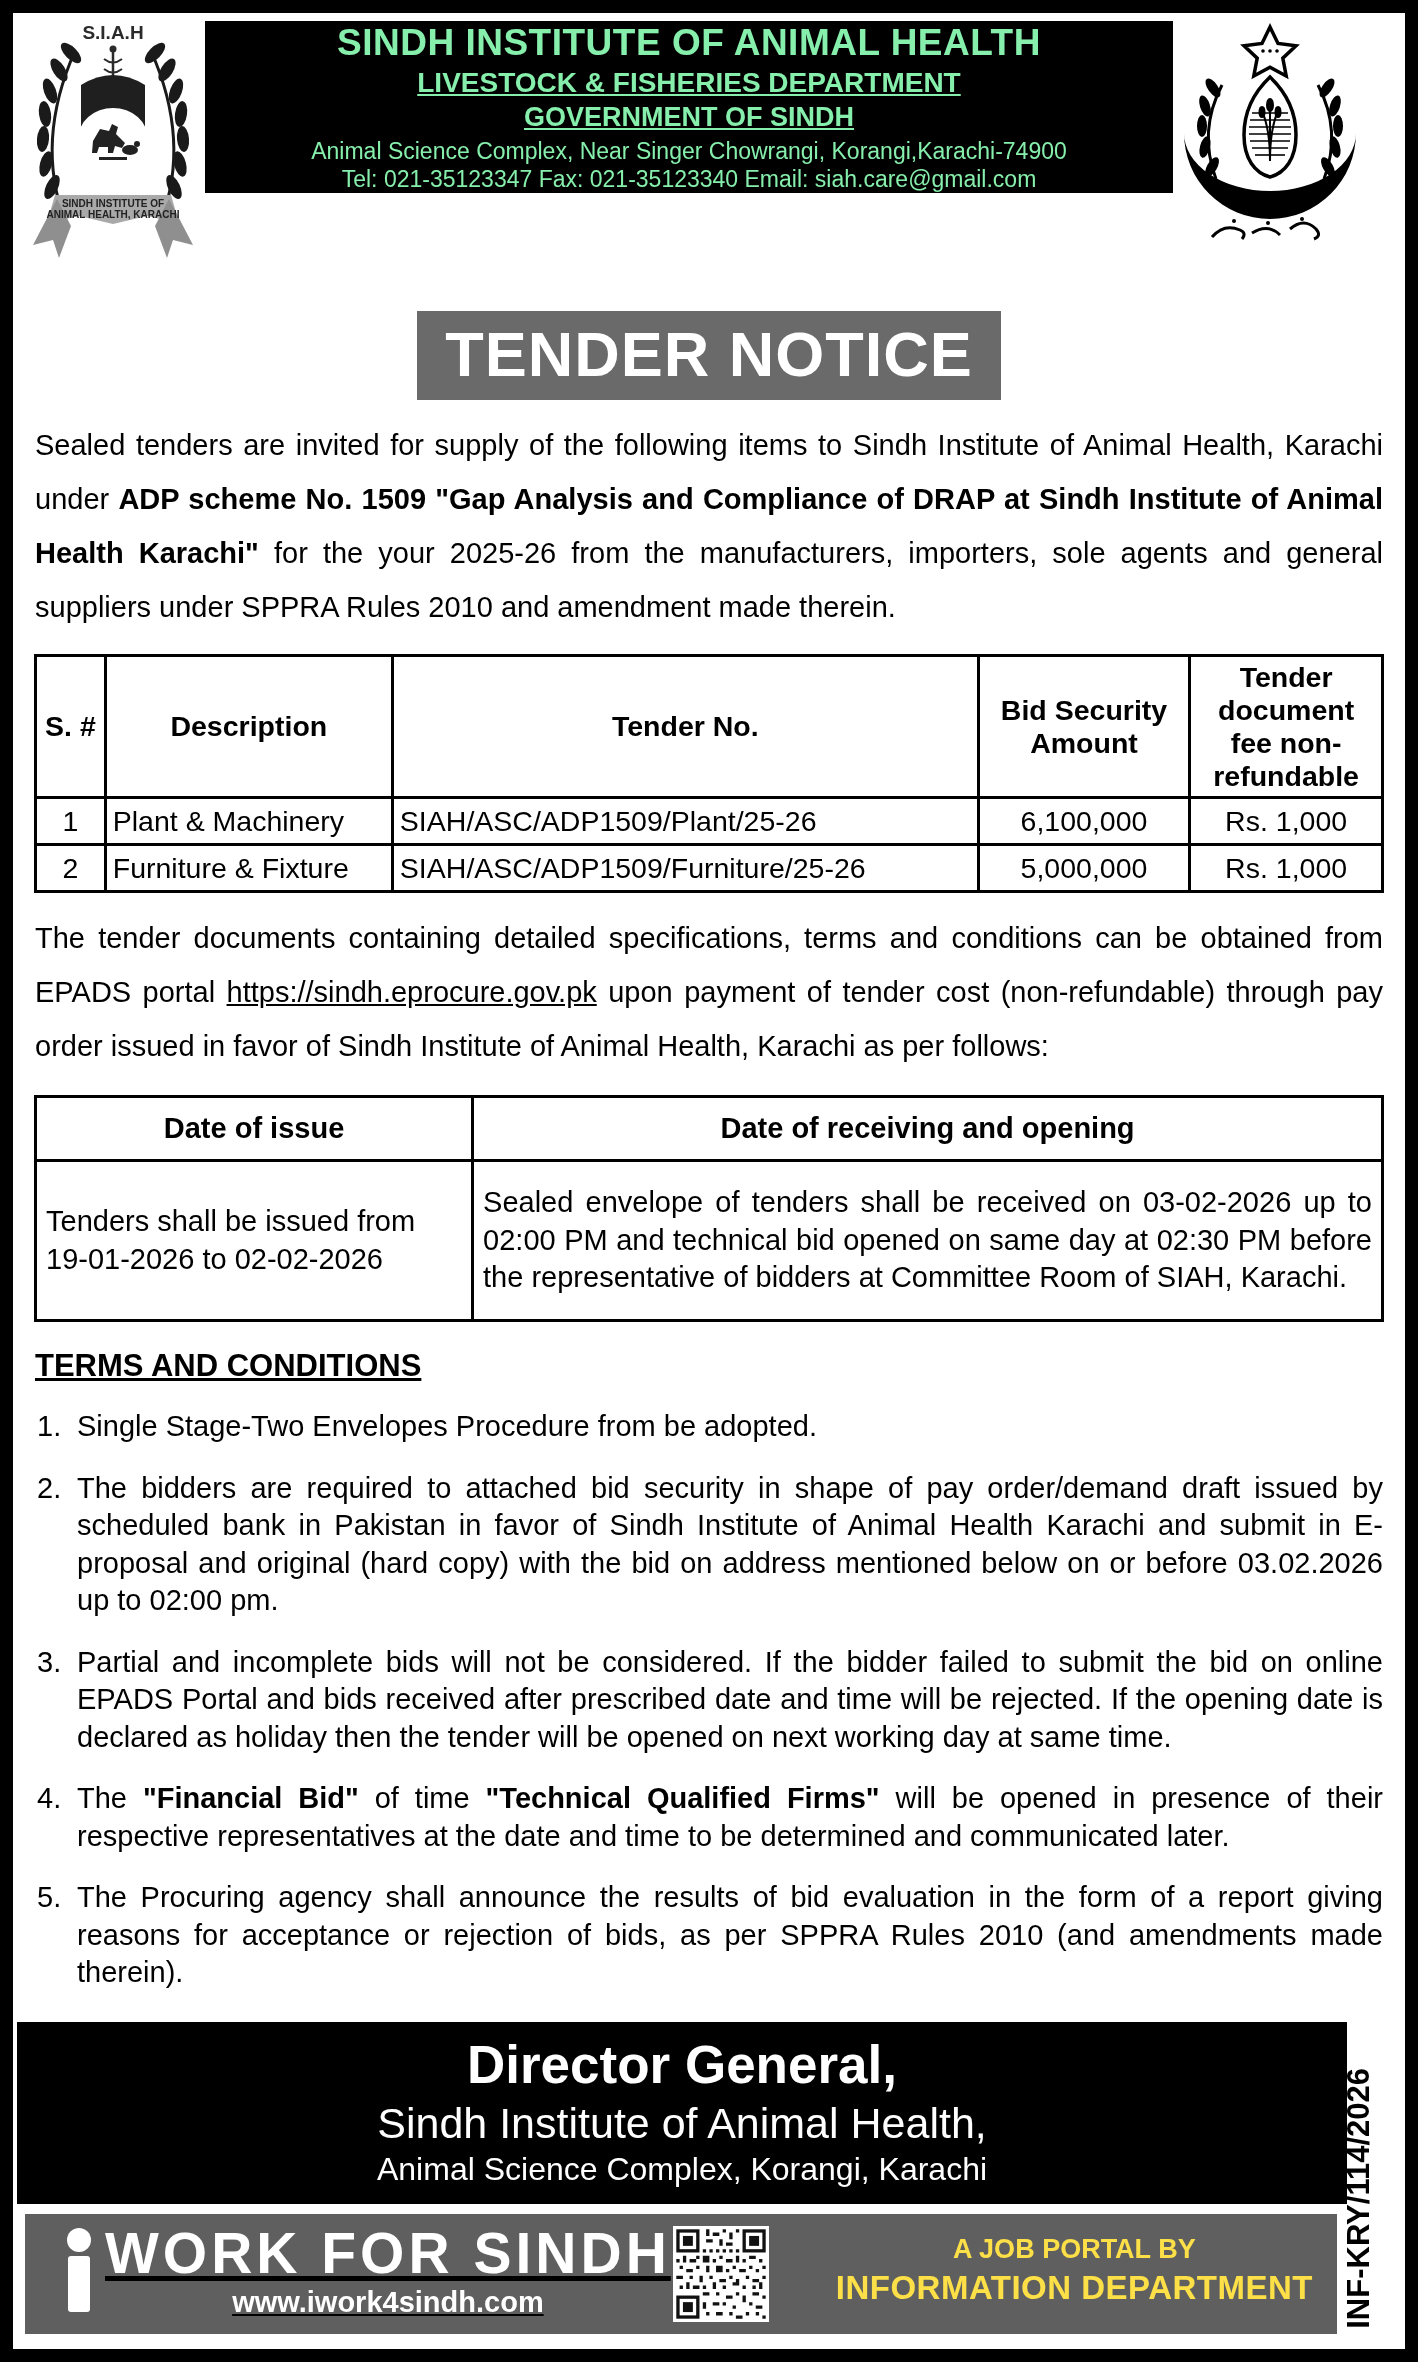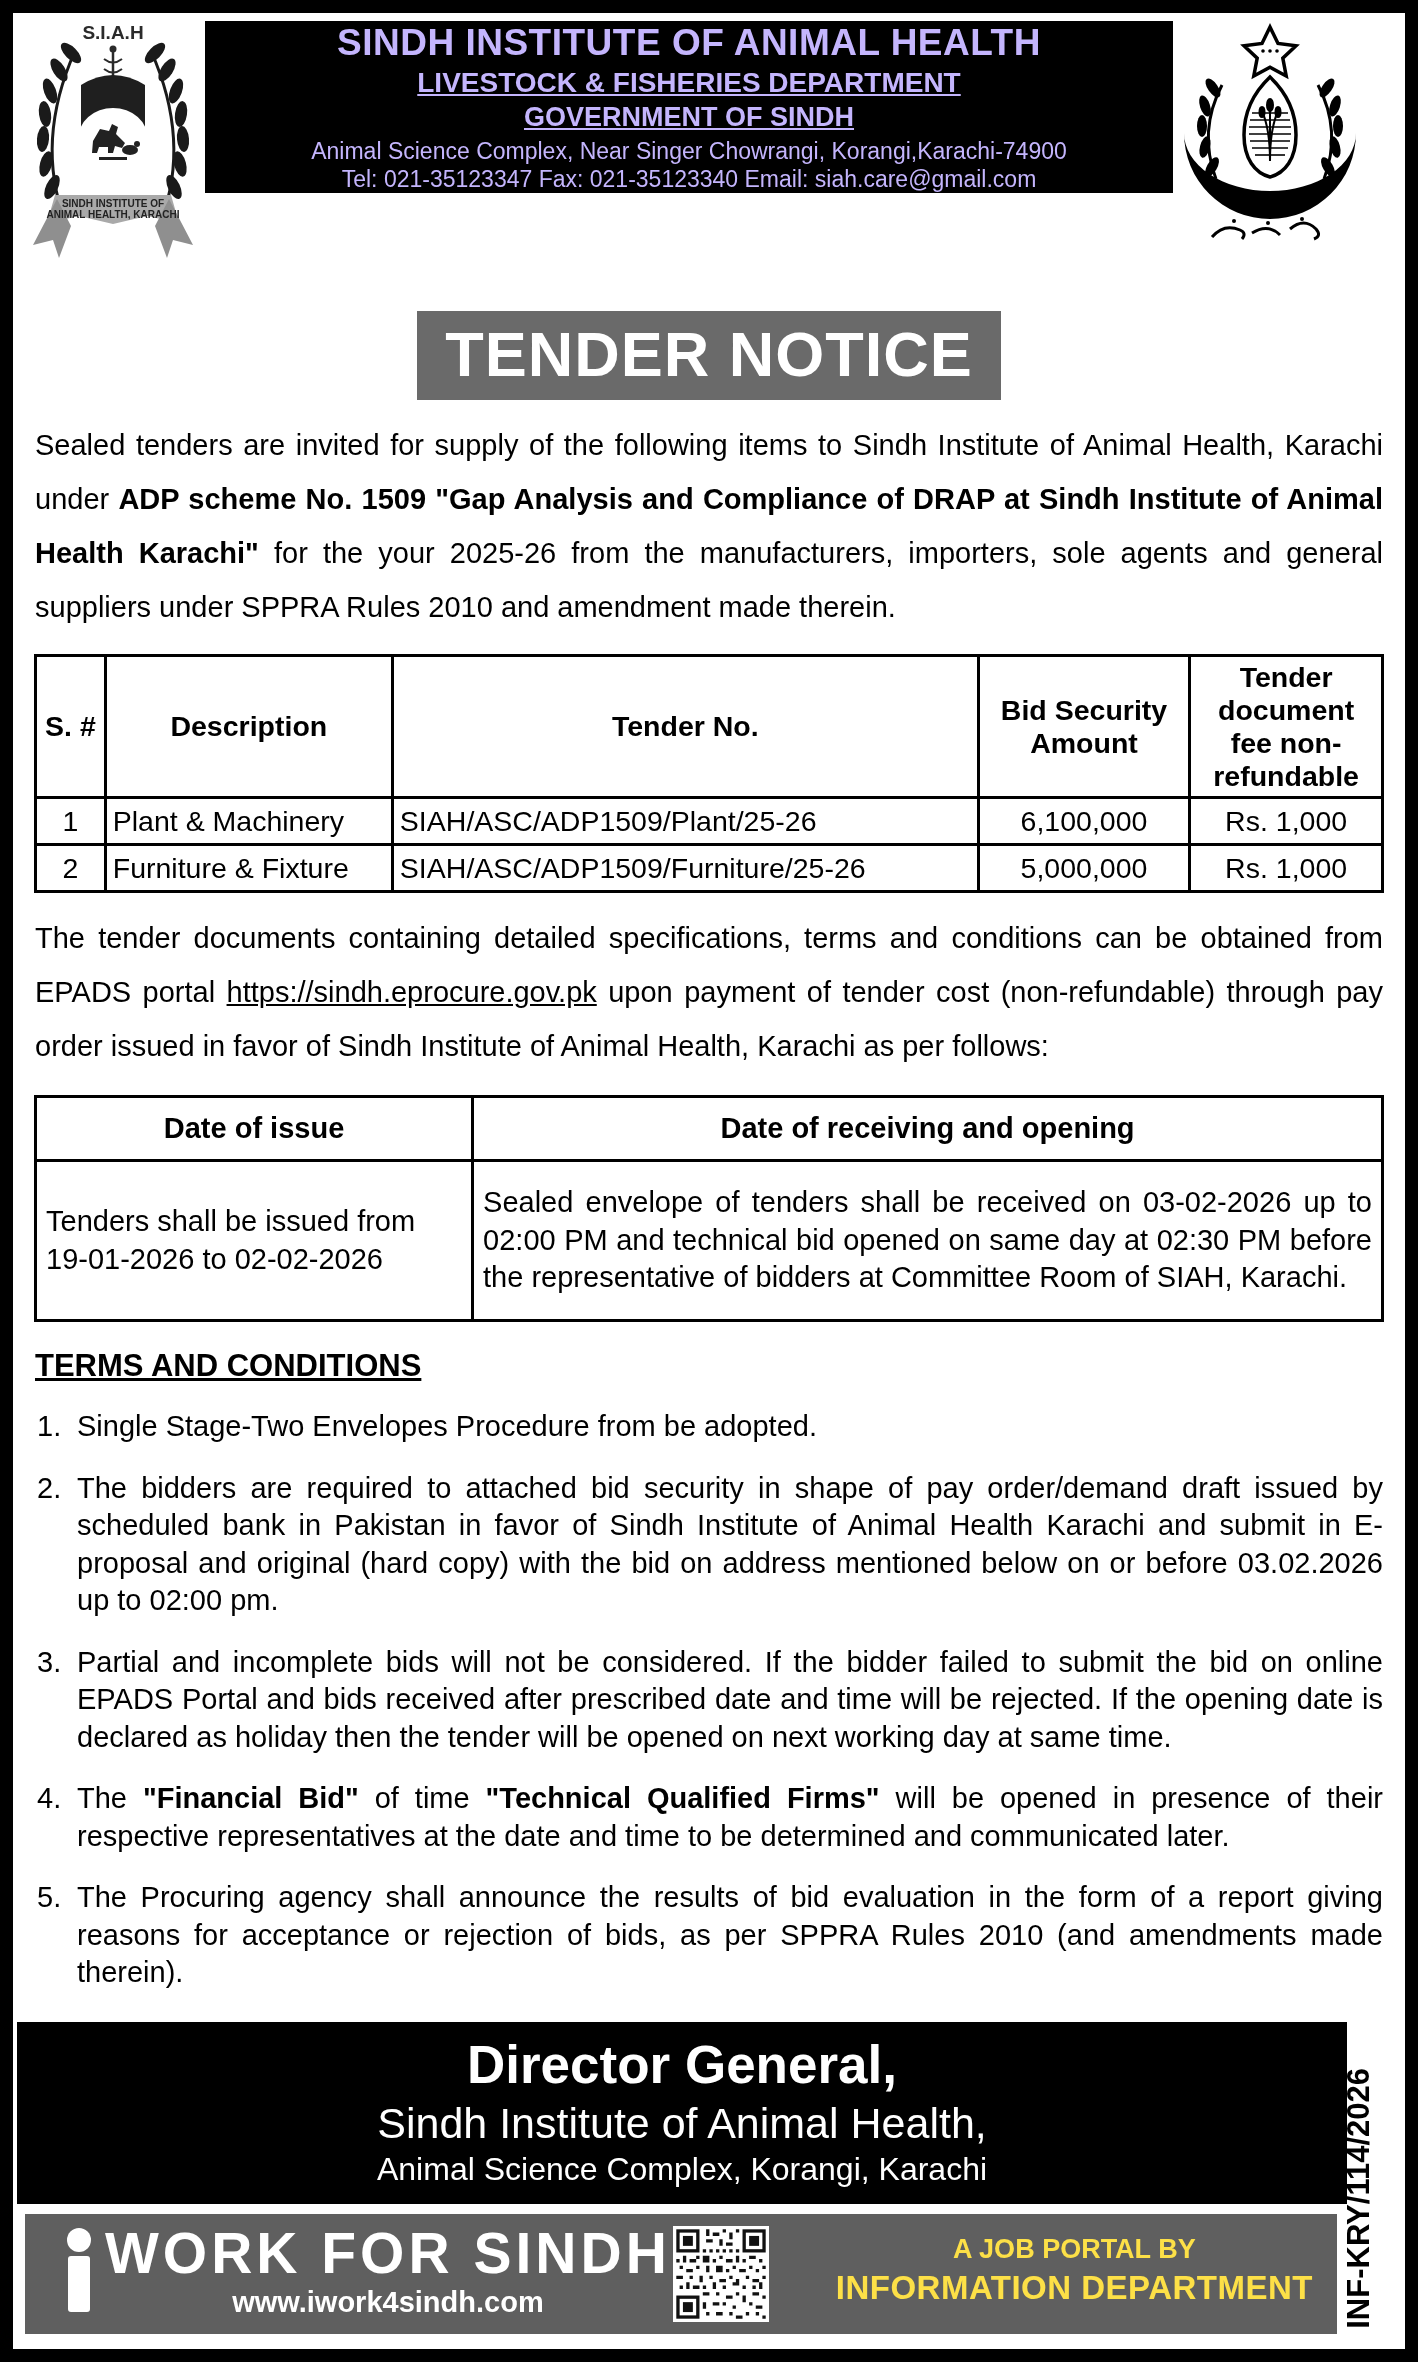--- a/index.html
+++ b/index.html
@@ -6,21 +6,21 @@
   .page {
     position:relative; width:1418px; height:2362px; box-sizing:border-box;
     background:#fff; border:13px solid #000; padding:6px 10px;
     font-family:"Liberation Sans", sans-serif; color:#000; overflow:hidden;
   }
   
   .header { position:relative; height:256px; }
   .logo-left { position:absolute; left:4px; top:0px; width:172px; height:252px; }
   .header-black {
     position:absolute; left:182px; top:2px; width:968px; height:172px;
-    background:#000; color:#c4b5fd; display:flex; flex-direction:column;
+    background:#000; color:#86efac; display:flex; flex-direction:column;
     justify-content:center; text-align:center; gap:1px;
   }
   .h-org  { font-size:37px; font-weight:bold; letter-spacing:.5px; }
   .h-dept { font-size:28px; font-weight:bold; text-decoration:underline; margin-top:2px;}
   .h-govt { font-size:27px; font-weight:bold; text-decoration:underline; margin-top:2px;}
   .h-addr { font-size:23px; margin-top:4px; }
   .h-contact { font-size:23px; }
   .logo-right { position:absolute; right:0px; top:2px; width:250px; height:250px; display:flex; justify-content:center; }
   
   .title-wrap { text-align:center; margin-top:36px; }
@@ -59,21 +59,21 @@
   }
   .fg1 { font-size:53px; font-weight:bold; }
   .fg2 { font-size:43px; margin-top:4px; }
   .fg3 { font-size:32px; margin-top:3px; }
   
   .banner { position:relative; margin:10px 0 0 2px; width:1312px; height:120px; background:#5f5f5f; }
   .iwfs { position:absolute; left:42px; top:8px; display:flex; align-items:flex-start; }
   .i-icon { display:flex; flex-direction:column; align-items:center; margin:6px 14px 0 0; }
   .i-dot  { width:24px; height:24px; border-radius:50%; background:#fff; }
   .i-stem { width:22px; height:56px; background:#fff; border-radius:3px; margin-top:4px; }
-  .iwfs-col { display:flex; flex-direction:column; align-items:center; }
+  .iwfs-col { display:flex; flex-direction:column; align-items:center;text-decoration:underline; }
   .iwfs-main { font-size:57px; font-weight:bold; color:#fff; letter-spacing:4px; line-height:62px; white-space:nowrap; }
   .iwfs-url  { font-size:29px; font-weight:bold; color:#fff; margin-top:2px; }
   .qr { position:absolute; left:648px; top:12px; width:96px; height:96px; }
   .jobportal { position:absolute; right:24px; top:20px; text-align:center; color:#fde047; font-weight:bold; }
   .jp1 { font-size:27px; }
   .jp2 { font-size:33px; margin-top:4px; letter-spacing:.5px; }
   
   .side-ref {
     position:absolute; right:28px; bottom:20px;
     writing-mode:vertical-rl; transform:rotate(180deg);

